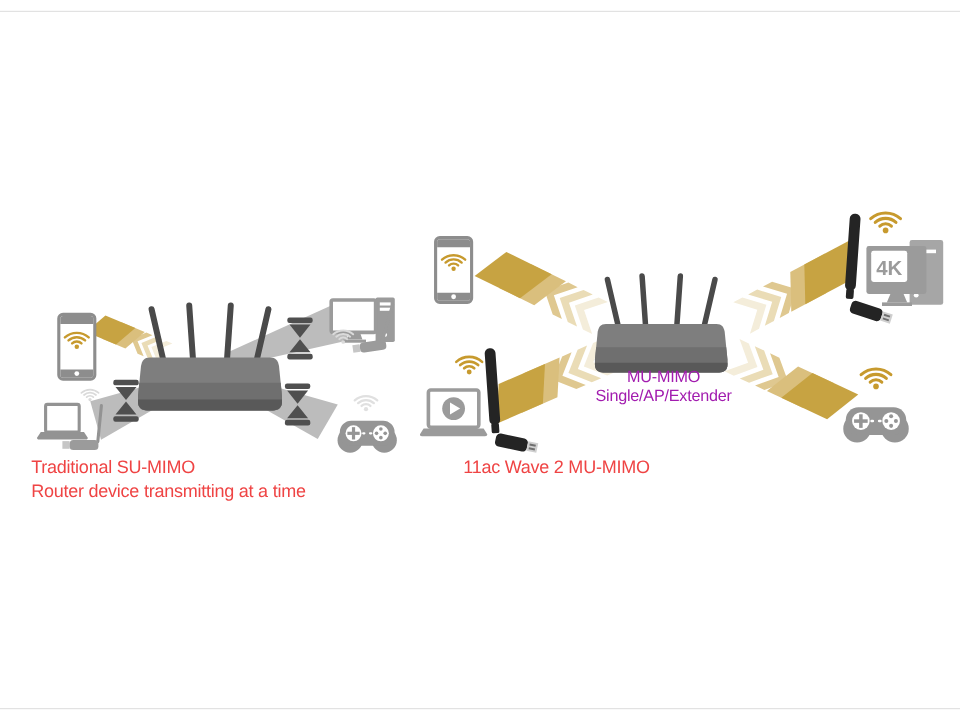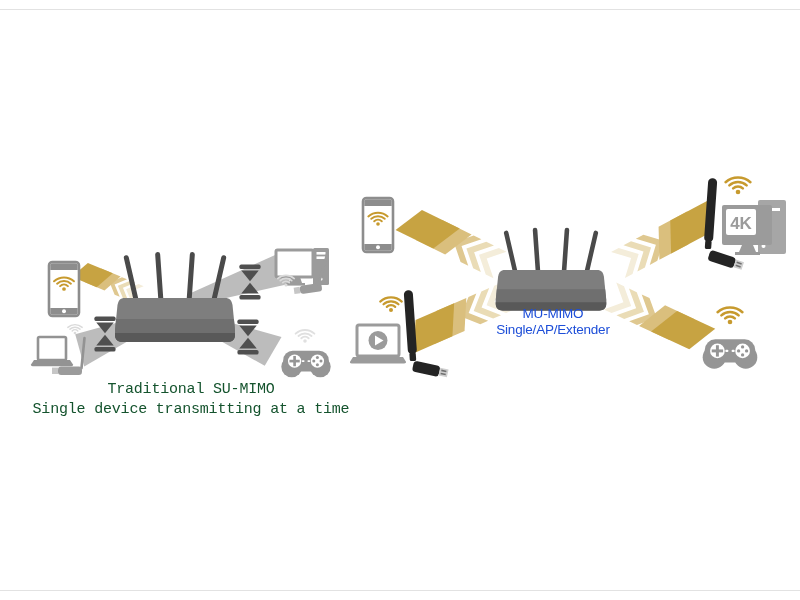--- a/index.html
+++ b/index.html
@@ -3,25 +3,25 @@
 <meta charset="utf-8">
 <style>
   html,body{margin:0;padding:0;}
   body{
     width:800px;height:600px;position:relative;background:#ffffff;
     font-family:"Liberation Sans", sans-serif;overflow:hidden;
   }
   .frame-line{position:absolute;left:0;width:800px;height:1px;background:#e2e2e2;}
   .scene{position:absolute;}
   .caption{
-    position:absolute;text-align:center;color:#14532d;
-    font-size:15px;line-height:19.5px;letter-spacing:-0.2px;font-family:Liberation Mono, monospace;
+    position:absolute;color:#ef4444;
+    font-size:15px;line-height:19.5px;letter-spacing:-0.2px;
   }
   .router-label{
-    position:absolute;text-align:center;color:#1d4ed8;
+    position:absolute;text-align:center;color:#a21caf;
     font-size:13.5px;line-height:15.5px;letter-spacing:-0.2px;
   }
 </style>
 </head>
 <body>
 
 <svg width="0" height="0" style="position:absolute" aria-hidden="true">
   <defs>
     <g id="wifi">
       <circle cx="0" cy="0" r="2.6" fill="currentColor" stroke="none"></circle>
@@ -142,21 +142,21 @@
   </g>
 
   <g>
     <use href="#wifi" transform="translate(305,103) scale(0.68)" style="color:#e0e0e0"></use>
     <use href="#controller" transform="translate(306,125) scale(0.95)"></use>
   </g>
 </svg>
 
 <div class="caption" style="left:26px;top:380px;width:330px">
   <div>Traditional SU-MIMO</div>
-  <div>Single device transmitting at a time</div>
+  <div>Router device transmitting at a time</div>
 </div>
 
 <svg class="scene" style="left:350px;top:170px" width="450" height="215" viewBox="0 0 450 215">
 
   <use href="#goldbeam" transform="translate(150,95) rotate(-153.7) scale(0.78)"></use>
   <use href="#goldbeam" transform="translate(268,95) rotate(-28) scale(0.78)"></use>
   <use href="#goldbeam" transform="translate(158,126) rotate(156.5) scale(0.78)"></use>
   <use href="#goldbeam" transform="translate(260,126) rotate(25) scale(0.78)"></use>
 
   <use href="#router" transform="translate(201,100) scale(0.92)"></use>
@@ -199,13 +199,14 @@
     <use href="#controller" transform="translate(380,183) scale(1.05)"></use>
   </g>
 </svg>
 
 <div class="router-label" style="left:463px;top:306px;width:180px">
   <div>MU-MIMO</div>
   <div>Single/AP/Extender</div>
 </div>
 
 <div class="caption" style="left:386px;top:380px;width:330px">
+  <div>11ac Wave 2 MU-MIMO</div>
 </div>
 
 </body></html>

